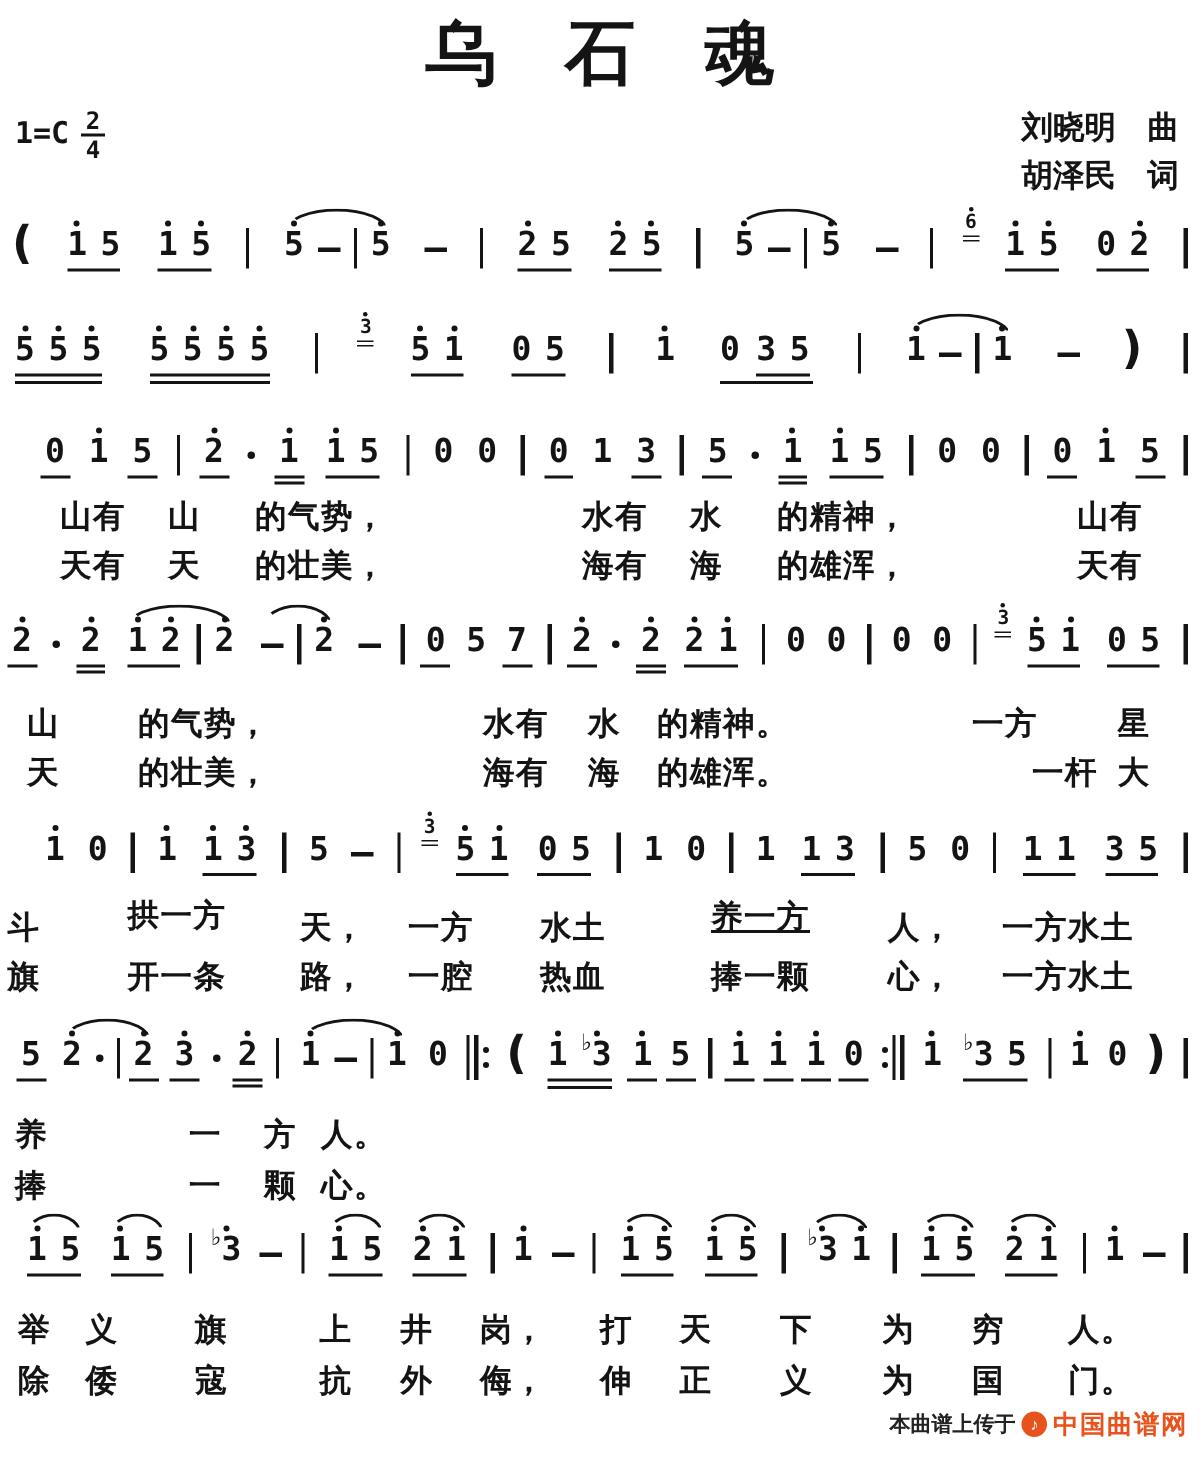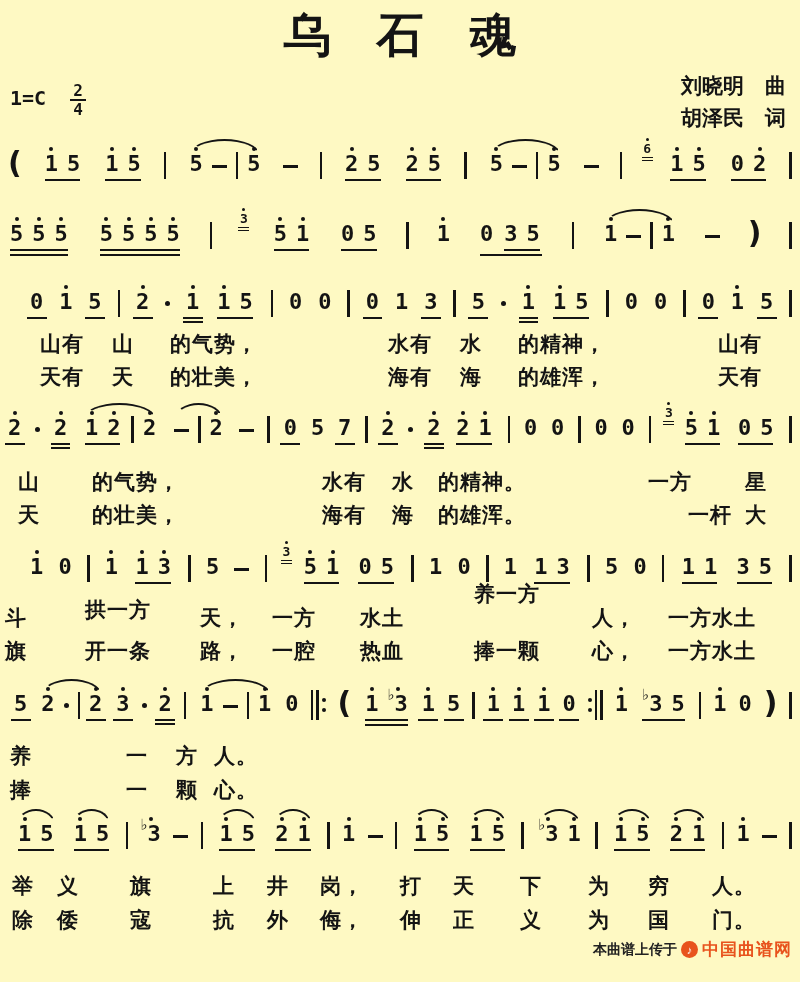--- a/index.html
+++ b/index.html
@@ -1,20 +1,20 @@
 <!DOCTYPE html>
 <html><head>
 <meta charset="utf-8">
 <style>
   html,body{margin:0;padding:0;background:#888;}
-  .page{position:relative;width:800px;height:982px;background:#fef9c3;color:#141414;
+  .page{position:relative;width:800px;height:982px;background:#ffffff;color:#141414;
         font-family:"Liberation Sans","DejaVu Sans",sans-serif;overflow:hidden;margin:0 auto;}
   .title{position:absolute;top:4px;left:0;right:0;margin:0;text-align:center;
          font-size:47px;font-weight:bold;letter-spacing:46px;padding-left:46px;}
-  .keysig{position:absolute;left:10px;top:86px;display:flex;align-items:flex-start;gap:24px;
+  .keysig{position:absolute;left:10px;top:76px;display:flex;align-items:flex-start;gap:8px;
           font-family:"DejaVu Sans Mono",monospace;font-weight:bold;font-size:20px;}
   .frac{display:inline-flex;flex-direction:column;align-items:center;font-size:16px;line-height:17px;margin-top:-4px;}
   .frac .fnum{border-bottom:2px solid #141414;padding:0 3px;}
   .frac .fden{padding:0 3px;}
   .credits{position:absolute;right:14px;top:70px;font-size:21px;font-weight:bold;line-height:32px;text-align:left;}
   
   .mline{position:absolute;display:flex;justify-content:space-between;align-items:flex-start;height:50px;}
   .tok{flex-shrink:0;}
   .note{display:flex;flex-direction:column;align-items:center;}
   .oct{height:11px;display:flex;align-items:flex-end;justify-content:center;gap:2px;padding-bottom:1px;}
@@ -1534,21 +1534,21 @@
       <div class="lyr" style="left: 322px; top: 501px;">海有</div>
       <div class="lyr" style="left: 392px; top: 501px;">海</div>
       <div class="lyr" style="left: 438px; top: 501px;">的雄浑。</div>
       <div class="lyr" style="left: 648px; top: 501px; margin-left: 40px;">一杆</div>
       <div class="lyr" style="left: 745px; top: 501px;">大</div>
       <div class="lyr" style="left: 5px; top: 604px;">斗</div>
       <div class="lyr" style="left: 85px; top: 596px;">拱一方</div>
       <div class="lyr" style="left: 200px; top: 604px;">天，</div>
       <div class="lyr" style="left: 272px; top: 604px;">一方</div>
       <div class="lyr" style="left: 360px; top: 604px;">水土</div>
-      <div class="lyr" style="left: 474px; top: 580px;">养一方</div>
+      <div class="lyr" style="left: 474px; top: 597px; text-decoration: underline;">养一方</div>
       <div class="lyr" style="left: 592px; top: 604px;">人，</div>
       <div class="lyr" style="left: 668px; top: 604px;">一方水土</div>
       <div class="lyr" style="left: 5px; top: 637px;">旗</div>
       <div class="lyr" style="left: 85px; top: 637px;">开一条</div>
       <div class="lyr" style="left: 200px; top: 637px;">路，</div>
       <div class="lyr" style="left: 272px; top: 637px;">一腔</div>
       <div class="lyr" style="left: 360px; top: 637px;">热血</div>
       <div class="lyr" style="left: 474px; top: 637px;">捧一颗</div>
       <div class="lyr" style="left: 592px; top: 637px;">心，</div>
       <div class="lyr" style="left: 668px; top: 637px;">一方水土</div>

